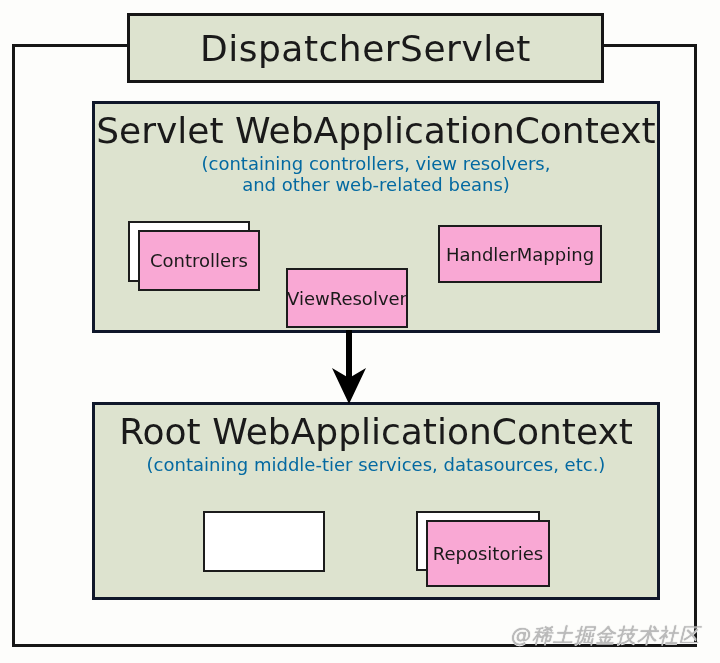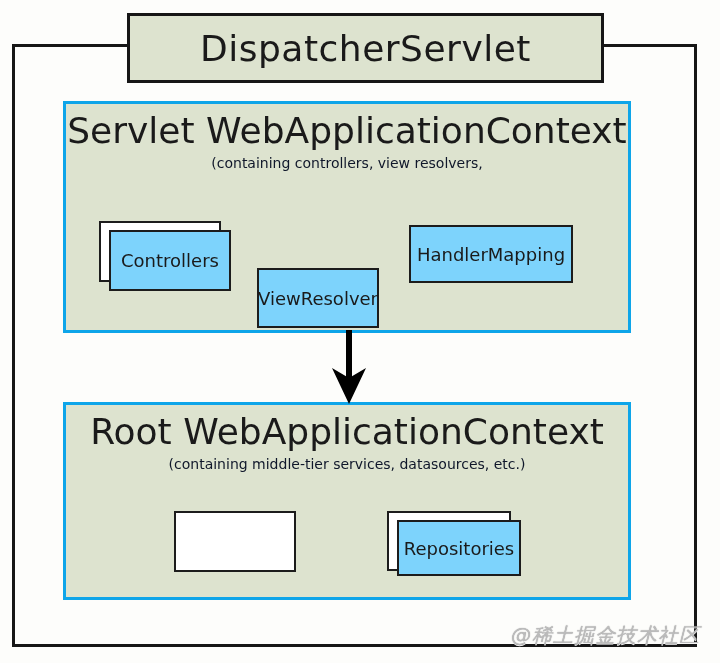--- a/index.html
+++ b/index.html
@@ -40,46 +40,46 @@
     justify-content: center;
     z-index: 3;
   }
   .title-box .title-text {
     font-size: 36px;
     letter-spacing: 0.5px;
     white-space: nowrap;
   }
   .context {
     position: absolute;
-    left: 63px;
+    left: 92px;
     width: 568px;
     background: #dde3cf;
-    border: 3px solid #0ea5e9;
+    border: 3px solid #0f172a;
     box-sizing: border-box;
     z-index: 2;
   }
   .context.servlet { top: 101px; height: 232px; }
   .context.root    { top: 402px; height: 198px; }
   .ctx-heading {
     margin-top: 5px;
     text-align: center;
     font-size: 36px;
     line-height: 44px;
     white-space: nowrap;
   }
   .ctx-sub {
     text-align: center;
-    font-size: 14px;
+    font-size: 18px;
     line-height: 21px;
-    color: #0f172a;
+    color: #0369a1;
     white-space: nowrap;
   }
   .bean-box {
     position: absolute;
-    background: #7dd3fc;
+    background: #f9a8d4;
     border: 2px solid #1c1c1c;
     box-sizing: border-box;
     display: flex;
     align-items: center;
     justify-content: center;
     font-size: 18px;
   }
   .bean-back {
     position: absolute;
     background: #ffffff;
@@ -122,20 +122,21 @@
 
   <div class="outer-frame"></div>
 
   <div class="title-box">
     <span class="title-text">DispatcherServlet</span>
   </div>
 
   <div class="context servlet">
     <div class="ctx-heading">Servlet WebApplicationContext</div>
     <div class="ctx-sub">(containing controllers, view resolvers,</div>
+    <div class="ctx-sub">and other web-related beans)</div>
 
     <div class="bean-back" style="left:33px; top:117px; width:122px; height:61px;"></div>
     <div class="bean-box" style="left:43px; top:126px; width:122px; height:61px;">
       <span>Controllers</span>
     </div>
 
     <div class="bean-box" style="left:191px; top:164px; width:122px; height:60px;">
       <span>ViewResolver</span>
     </div>
 
@@ -151,20 +152,20 @@
     </svg>
   </div>
 
   <div class="context root">
     <div class="ctx-heading">Root WebApplicationContext</div>
     <div class="ctx-sub">(containing middle-tier services, datasources, etc.)</div>
 
     <div class="bean-back" style="left:108px; top:106px; width:122px; height:61px;"></div>
 
     <div class="bean-back" style="left:321px; top:106px; width:124px; height:60px;"></div>
-    <div class="bean-box" style="left:331px; top:115px; width:124px; height:56px;">
+    <div class="bean-box" style="left:331px; top:115px; width:124px; height:67px;">
       <span>Repositories</span>
     </div>
   </div>
 
   <div class="watermark">@稀土掘金技术社区</div>
 
 </div>
 
 </body></html>

